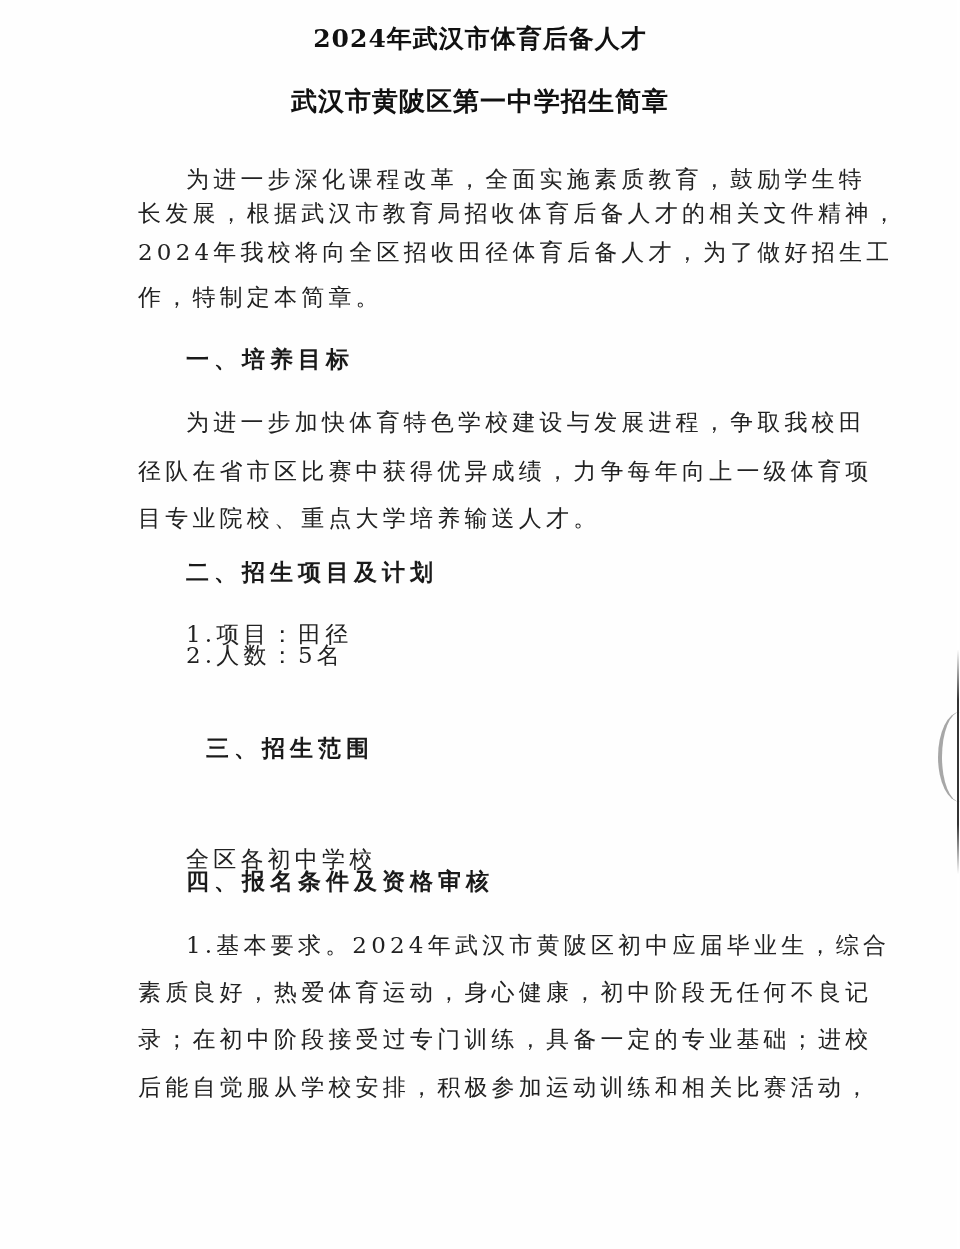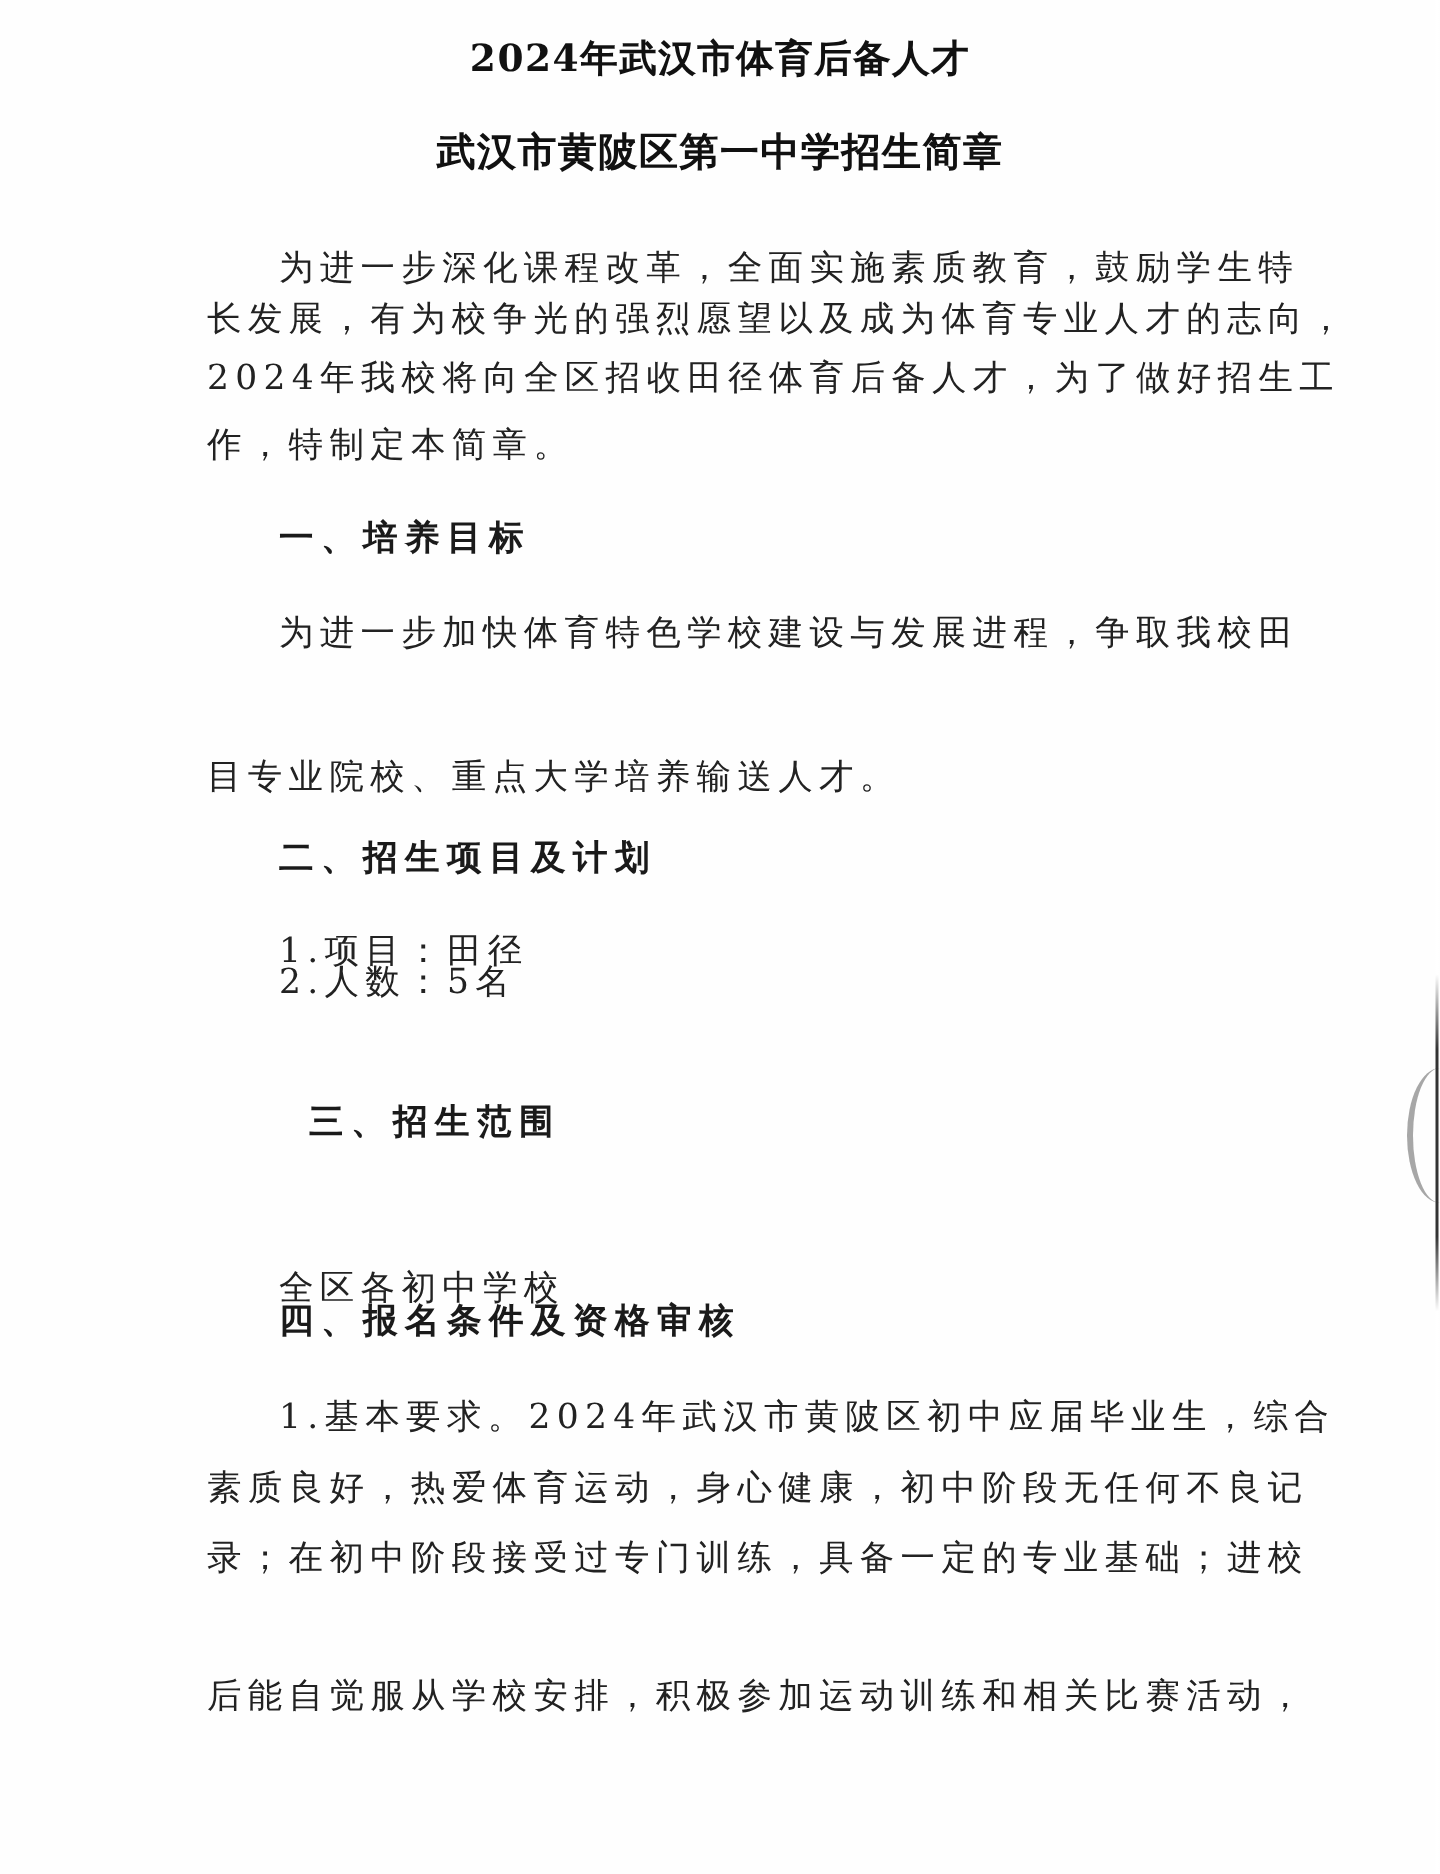--- a/index.html
+++ b/index.html
@@ -74,36 +74,37 @@
   </style>
 </head>
 <body>
 
 <div class="page">
 
   <div class="title title-1">2024年武汉市体育后备人才</div>
   <div class="title title-2">武汉市黄陂区第一中学招生简章</div>
 
   <div class="line indent" style="top:148px;margin-top:16px;">为进一步深化课程改革，全面实施素质教育，鼓励学生特</div>
-  <div class="line" style="top:198px;">长发展，有为校争光的强烈愿望以及成为体育专业人才的志向，</div>
+  <div class="line" style="top:198px;">长发展，根据武汉市教育局招收体育后备人才的相关文件精神，</div>
   <div class="line" style="top:237px;">2024年我校将向全区招收田径体育后备人才，为了做好招生工</div>
   <div class="line" style="top:282px;">作，特制定本简章。</div>
 
   <div class="line indent heading" style="top:344px;">一、培养目标</div>
   <div class="line indent" style="top:407px;">为进一步加快体育特色学校建设与发展进程，争取我校田</div>
+  <div class="line" style="top:456px;">径队在省市区比赛中获得优异成绩，力争每年向上一级体育项</div>
   <div class="line" style="top:503px;">目专业院校、重点大学培养输送人才。</div>
 
   <div class="line indent heading" style="top:557px;">二、招生项目及计划</div>
   <div class="line indent" style="top:619px;">1.项目：田径</div>
   <div class="line indent" style="top:640px;">2.人数：5名</div>
 
   <div class="line indent heading" style="top:733px;margin-left:20px;">三、招生范围</div>
   <div class="line indent" style="top:804px;margin-top:40px;">全区各初中学校</div>
 
   <div class="line indent heading" style="top:866px;">四、报名条件及资格审核</div>
   <div class="line indent" style="top:930px;">1.基本要求。2024年武汉市黄陂区初中应届毕业生，综合</div>
   <div class="line" style="top:977px;">素质良好，热爱体育运动，身心健康，初中阶段无任何不良记</div>
   <div class="line" style="top:1024px;">录；在初中阶段接受过专门训练，具备一定的专业基础；进校</div>
-  <div class="line" style="top:1072px;margin-top:44px;">后能自觉服从学校安排，积极参加运动训练和相关比赛活动，</div>
+  <div class="line" style="top:1072px;">后能自觉服从学校安排，积极参加运动训练和相关比赛活动，</div>
 
   <div class="seal-arc"></div>
   <div class="edge-line"></div>
 </div>
 
 </body></html>

